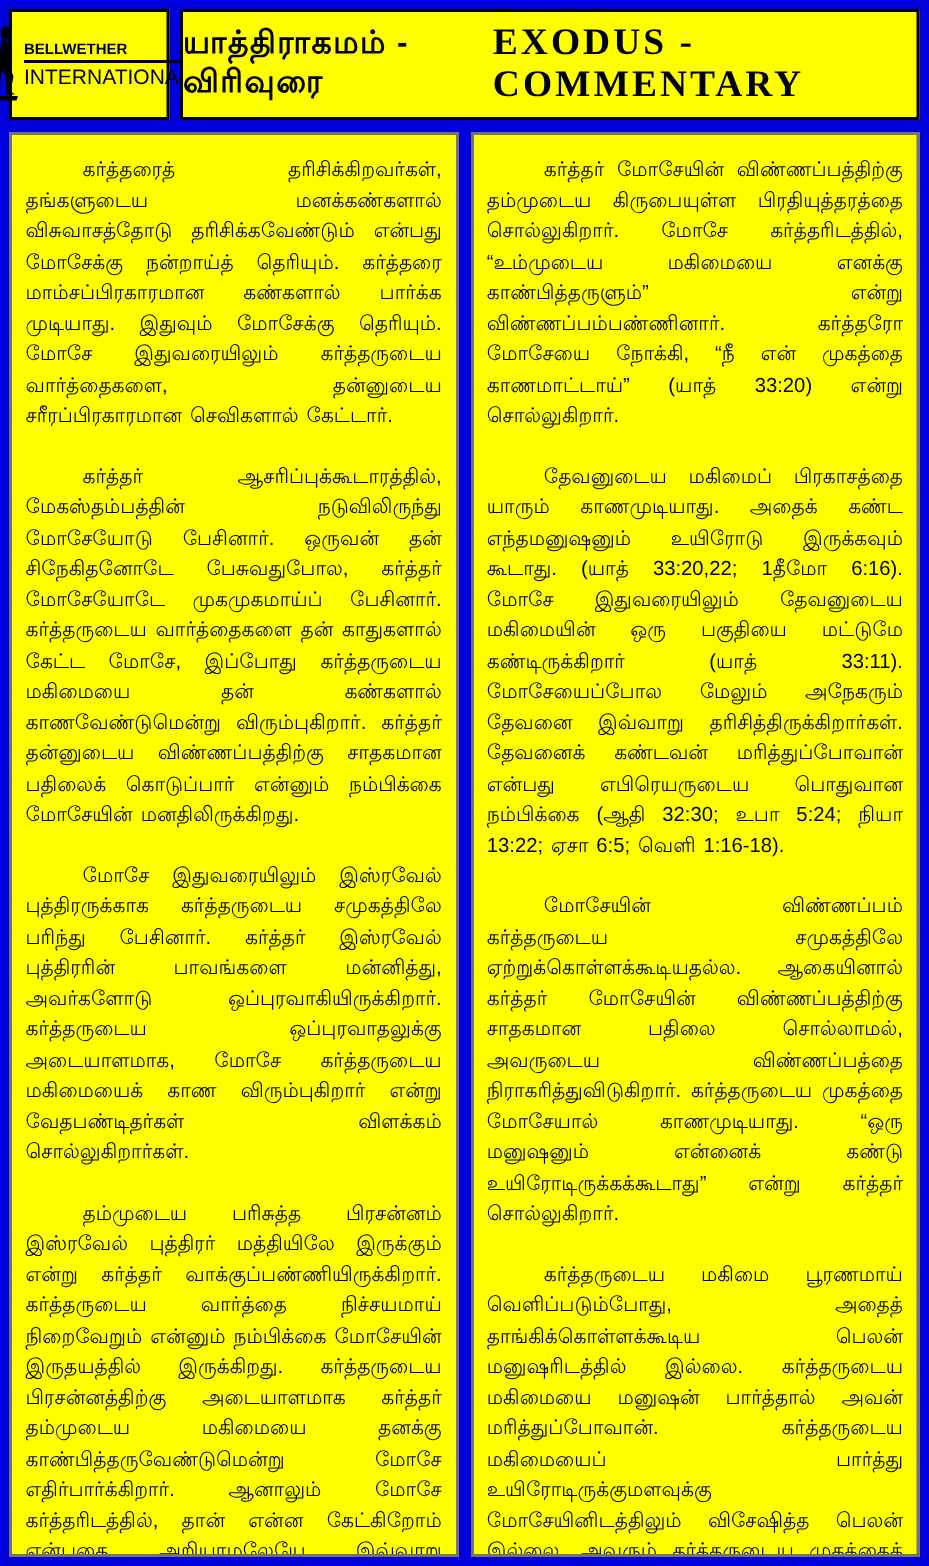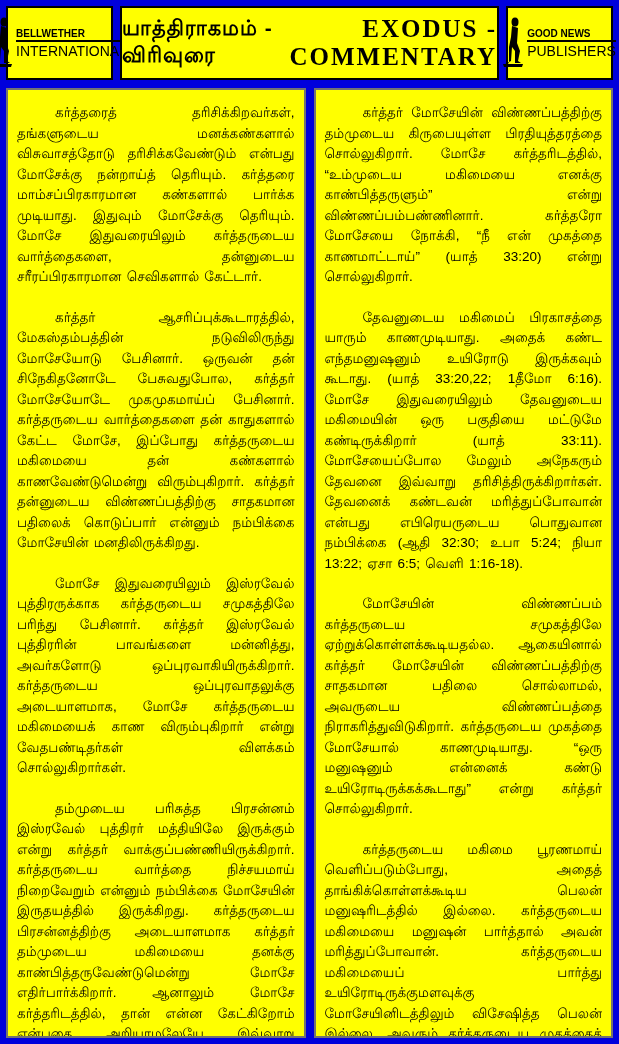--- a/index.html
+++ b/index.html
@@ -76,21 +76,20 @@
     font-weight: bold;
     color: #000;
     letter-spacing: 1px;
   }
   .title-english {
     font-family: "Liberation Serif", serif;
     font-size: 25px;
     font-weight: bold;
     color: #000;
     letter-spacing: 2px;
-    text-align: right;
   }
   
   .body-row {
     flex: 1 1 auto;
     display: flex;
     gap: 8px;
     min-height: 0;
   }
   .column {
     flex: 1 1 0;
@@ -130,33 +129,20 @@
         <span class="logo-line1">BELLWETHER</span>
         <span class="logo-line2">INTERNATIONAL</span>
       </span>
     </div>
 
     <div class="title-box">
       <div class="title-tamil">யாத்திராகமம் - விரிவுரை</div>
       <div class="title-english">EXODUS - COMMENTARY</div>
     </div>
 
-    <div class="logo-box">
-      <span class="logo-icon">
-        <svg width="20" height="52" viewBox="0 0 20 52" xmlns="http://www.w3.org/2000/svg">
-          <ellipse cx="12" cy="5" rx="3.5" ry="4.5" fill="#000"></ellipse>
-          <path d="M9 9 L15 11 L14 26 L17 34 L15 44 L18 46 L12 46 L12 34 L9 30 L8 44 L4 46 L1 48 L6 46 L6 30 L8 20 Z" fill="#000"></path>
-          <path d="M0 47 L20 47 L19 50 L1 50 Z" fill="#000"></path>
-        </svg>
-      </span>
-      <span class="logo-text">
-        <span class="logo-line1">GOOD NEWS</span>
-        <span class="logo-line2">PUBLISHERS</span>
-      </span>
-    </div>
 
   </div>
 
   <div class="body-row">
     <div class="column">
         <p class="para">கர்த்தரைத் தரிசிக்கிறவர்கள், தங்களுடைய மனக்கண்களால் விசுவாசத்தோடு தரிசிக்கவேண்டும் என்பது மோசேக்கு நன்றாய்த் தெரியும். கர்த்தரை மாம்சப்பிரகாரமான கண்களால் பார்க்க முடியாது. இதுவும் மோசேக்கு தெரியும். மோசே இதுவரையிலும் கர்த்தருடைய வார்த்தைகளை, தன்னுடைய சரீரப்பிரகாரமான செவிகளால் கேட்டார்.</p>
         <p class="para">கர்த்தர் ஆசரிப்புக்கூடாரத்தில், மேகஸ்தம்பத்தின் நடுவிலிருந்து மோசேயோடு பேசினார். ஒருவன் தன் சிநேகிதனோடே பேசுவதுபோல, கர்த்தர் மோசேயோடே முகமுகமாய்ப் பேசினார். கர்த்தருடைய வார்த்தைகளை தன் காதுகளால் கேட்ட மோசே, இப்போது கர்த்தருடைய மகிமையை தன் கண்களால் காணவேண்டுமென்று விரும்புகிறார். கர்த்தர் தன்னுடைய விண்ணப்பத்திற்கு சாதகமான பதிலைக் கொடுப்பார் என்னும் நம்பிக்கை மோசேயின் மனதிலிருக்கிறது.</p>
         <p class="para">மோசே இதுவரையிலும் இஸ்ரவேல் புத்திரருக்காக கர்த்தருடைய சமுகத்திலே பரிந்து பேசினார். கர்த்தர் இஸ்ரவேல் புத்திரரின் பாவங்களை மன்னித்து, அவர்களோடு ஒப்புரவாகியிருக்கிறார். கர்த்தருடைய ஒப்புரவாதலுக்கு அடையாளமாக, மோசே கர்த்தருடைய மகிமையைக் காண விரும்புகிறார் என்று வேதபண்டிதர்கள் விளக்கம் சொல்லுகிறார்கள்.</p>
         <p class="para">தம்முடைய பரிசுத்த பிரசன்னம் இஸ்ரவேல் புத்திரர் மத்தியிலே இருக்கும் என்று கர்த்தர் வாக்குப்பண்ணியிருக்கிறார். கர்த்தருடைய வார்த்தை நிச்சயமாய் நிறைவேறும் என்னும் நம்பிக்கை மோசேயின் இருதயத்தில் இருக்கிறது. கர்த்தருடைய பிரசன்னத்திற்கு அடையாளமாக கர்த்தர் தம்முடைய மகிமையை தனக்கு காண்பித்தருவேண்டுமென்று மோசே எதிர்பார்க்கிறார். ஆனாலும் மோசே கர்த்தரிடத்தில், தான் என்ன கேட்கிறோம் என்பதை அறியாமலேயே இவ்வாறு கேட்கிறார் என்றும் வேதபண்டிதர்களில் சிலர் விளக்கம் சொல்லுகிறார்கள்.</p>
       </div>

